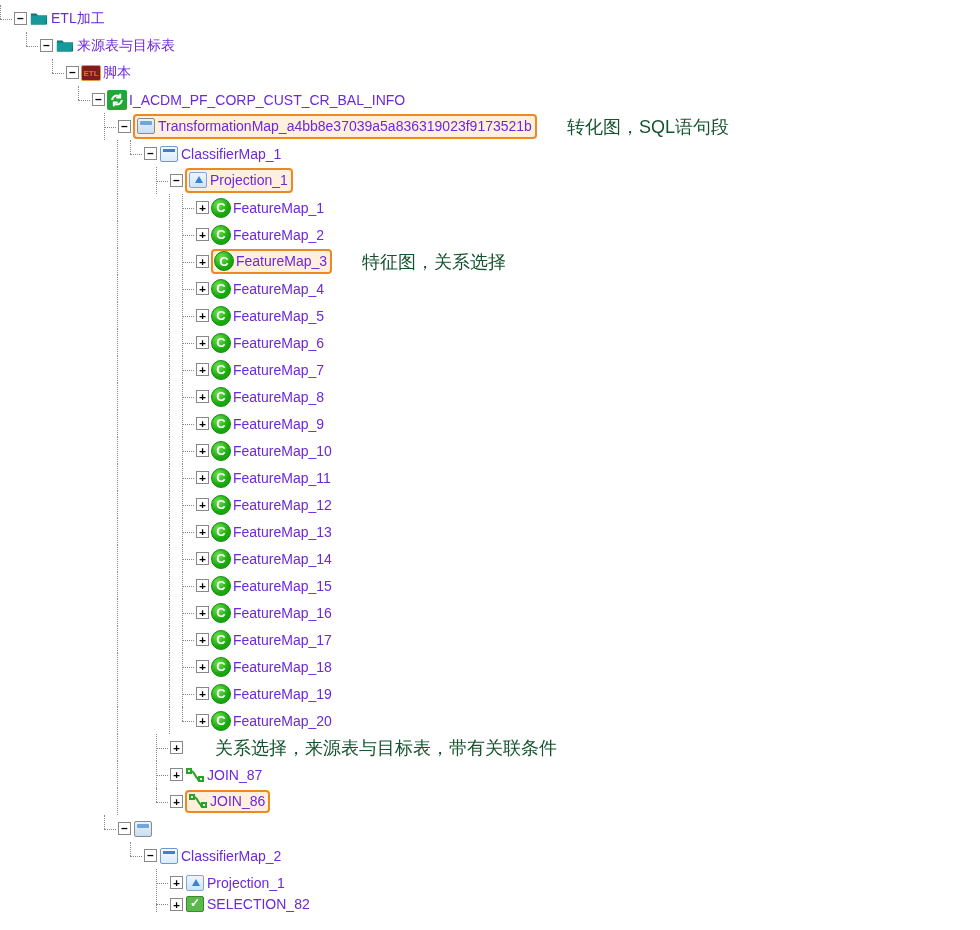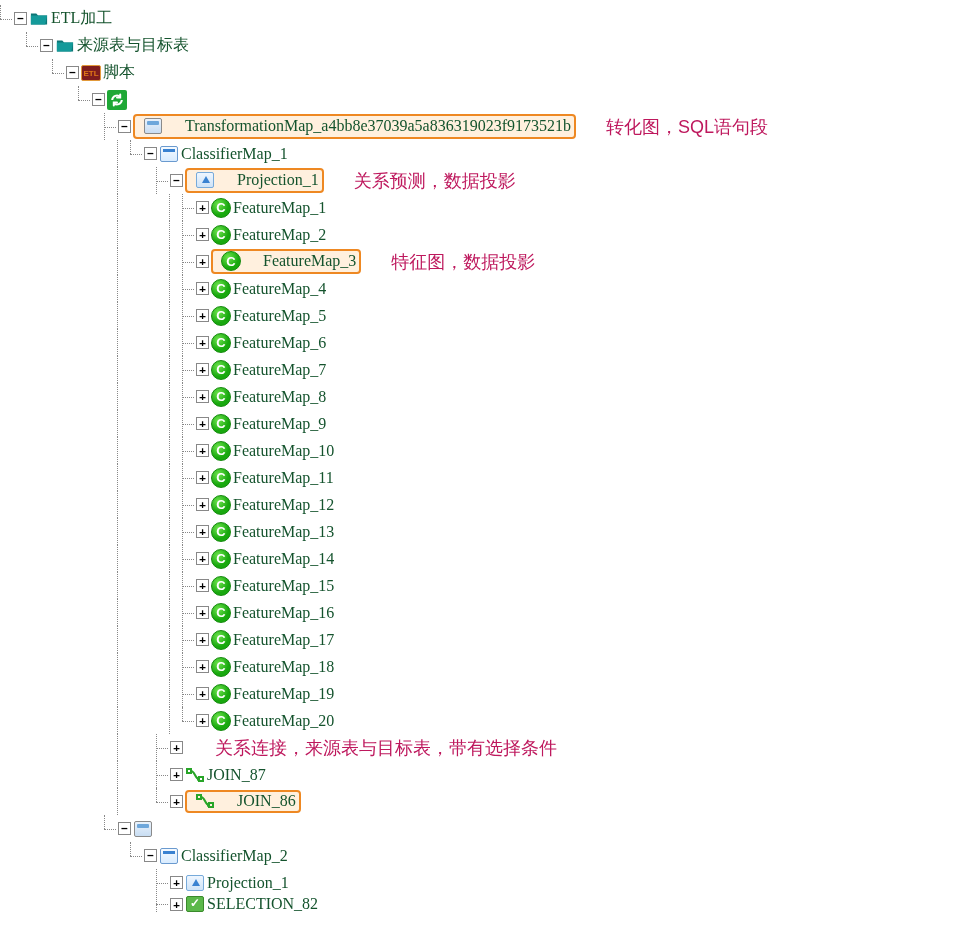--- a/index.html
+++ b/index.html
@@ -172,36 +172,34 @@
   left: 3px; top: -1px;
   font-weight: bold;
 }
 .ic-join {
   width: 20px; height: 18px;
   position: relative;
   flex-shrink: 0;
 }
 .ic-join svg { fill: #28a528; }
 .label {
-  color: #14532d;
-  font-size: 16px;
+  color: #6d28d9;
+  font-size: 14px;
   cursor: default;
-  font-family: Liberation Serif, serif;
 }
 .boxed {
   border: 2px solid #ee8822;
   border-radius: 4px;
   background: #fff0de;
-  padding: 0 3px 1px 8px;
+  padding: 0 3px 1px 1px;
   display: inline-flex;
   align-items: center;
-  gap: 20px;
 }
 .annot {
-  color: #be185d;
+  color: #14532d;
   font-size: 18px;
   margin-left: 30px;
 }
 </style>
 </head>
 <body>
 
 <div class="tree">
 
 <div class="node">
@@ -245,20 +243,21 @@
       <span class="indent"></span>
       <span class="indent"></span>
   <span class="branch last"></span>
   <span class="toggle">−</span>
   <span class="icon ic-refresh">
     <svg viewBox="0 0 20 20" width="16" height="16">
           <path d="M4 10a6 6 0 0 1 10-4M16 10a6 6 0 0 1-10 4"></path>
           <path d="M14 3l0 4-4 0M6 17l0-4 4 0" stroke-linecap="round"></path>
         </svg>
   </span>
+  <span class="label">I_ACDM_PF_CORP_CUST_CR_BAL_INFO</span>
 </div>
 
 <div class="node">
   <span class="indent"></span>
       <span class="indent"></span>
       <span class="indent"></span>
       <span class="indent"></span>
   <span class="branch"></span>
   <span class="toggle">−</span>
   <span class="boxed">
@@ -292,21 +291,20 @@
       <span class="indent vline"></span>
       <span class="indent"></span>
   <span class="branch"></span>
   <span class="toggle">−</span>
   <span class="boxed">
     <span class="icon">
           <span class="ic-proj"></span>
         </span>
     <span class="label">Projection_1</span>
   </span>
-  <span class="annot">关系预测，数据投影</span>
 </div>
 
 <div id="featuremaps">
       <div class="node">
         <span class="indent"></span>
         <span class="indent"></span>
         <span class="indent"></span>
         <span class="indent"></span>
         <span class="indent vline"></span>
         <span class="indent"></span>
@@ -336,21 +334,21 @@
         <span class="indent"></span>
         <span class="indent vline"></span>
         <span class="indent"></span>
         <span class="indent vline"></span>
         <span class="branch"></span>
         <span class="toggle">+</span>
         <span class="boxed">
           <span class="icon ic-c">C</span>
           <span class="label">FeatureMap_3</span>
         </span>
-        <span class="annot">特征图，数据投影</span>
+        <span class="annot">特征图，关系选择</span>
       </div>
       <div class="node">
         <span class="indent"></span>
         <span class="indent"></span>
         <span class="indent"></span>
         <span class="indent"></span>
         <span class="indent vline"></span>
         <span class="indent"></span>
         <span class="indent vline"></span>
         <span class="branch"></span>
@@ -570,21 +568,21 @@
 
 <div class="node">
   <span class="indent"></span>
       <span class="indent"></span>
       <span class="indent"></span>
       <span class="indent"></span>
       <span class="indent vline"></span>
       <span class="indent"></span>
   <span class="branch"></span>
   <span class="toggle">+</span>
-  <span class="annot">关系连接，来源表与目标表，带有选择条件</span>
+  <span class="annot">关系选择，来源表与目标表，带有关联条件</span>
 </div>
 
 <div class="node">
   <span class="indent"></span>
       <span class="indent"></span>
       <span class="indent"></span>
       <span class="indent"></span>
       <span class="indent vline"></span>
       <span class="indent"></span>
   <span class="branch"></span>

